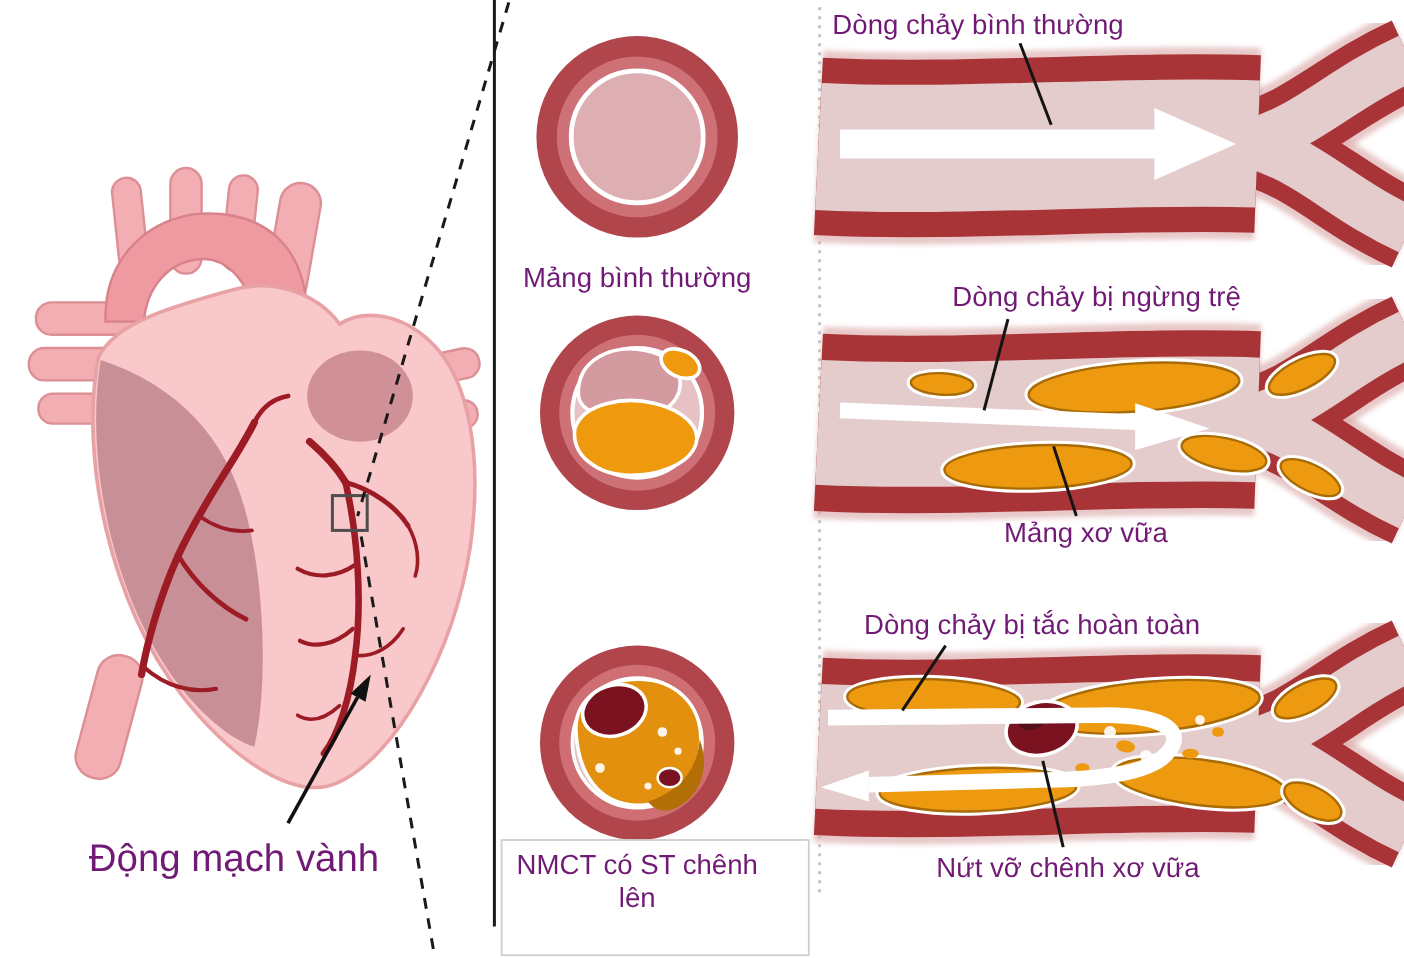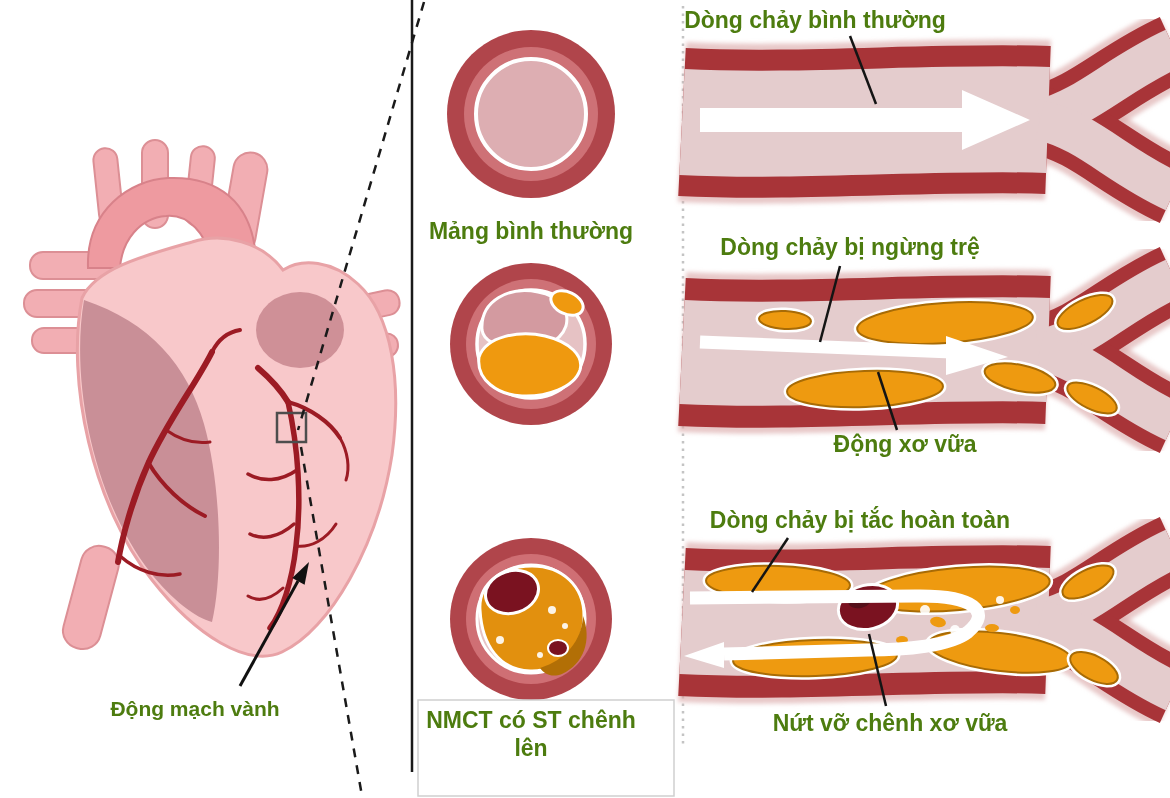--- a/index.html
+++ b/index.html
@@ -2,25 +2,25 @@
 <html><head>
 <meta charset="utf-8">
 <style>
   html,body{margin:0;padding:0;background:#ffffff;}
   .stage{
     position:relative;width:1170px;height:798px;background:#fff;overflow:hidden;
     font-family:"Liberation Sans",sans-serif;color:#0a0a0a;
   }
   .stage svg{position:absolute;left:0;top:0;}
   .lbl{
-    position:absolute;font-weight:700;text-align:center;line-height:1.22;
-    color:#4d7c0f;letter-spacing:0;
+    position:absolute;font-weight:400;text-align:center;line-height:1.22;
+    color:#701a75;letter-spacing:0;
   }
   .f23{font-size:23px;}
-  .f28{font-size:21px;}
+  .f28{font-size:32px;}
   
   .halo{stroke:#dcaaaa;fill:none;opacity:.65;}
   .wall{stroke:#a83438;fill:none;}
   .lumen{stroke:#e4cccd;fill:none;}
   .ptr{stroke:#141414;stroke-width:2.5;fill:none;}
   .plqh{fill:none;stroke:#ffffff;stroke-width:7;}
   .plq{fill:#ee9a10;stroke:#a86b05;stroke-width:2;}
   .clot{fill:#7a1220;stroke:#ffffff;stroke-width:3;}
   .dash{stroke:#1a1a1a;stroke-width:2.5;fill:none;stroke-dasharray:9 8;}
   .tube{fill:#f2aeb3;stroke:#dc8f95;stroke-width:2;}
@@ -224,20 +224,20 @@
 
   <div class="lbl f28" style="left:55px;top:696px;width:280px;">Động mạch vành</div>
 
   <div class="lbl f23" style="left:411px;top:217px;width:240px;">Mảng bình thường</div>
 
 
   <div class="lbl f23" style="left:419px;top:706px;width:224px;text-align:center;">NMCT có ST chênh lên</div>
 
   <div class="lbl f23" style="left:660px;top:6px;width:310px;">Dòng chảy bình thường</div>
 
-  <div class="lbl f23" style="left:680px;top:233px;width:340px;">Dòng chảy bị ngừng trệ</div>
-
-  <div class="lbl f23" style="left:790px;top:430px;width:230px;">Động xơ vữa</div>
+  <div class="lbl f23" style="left:694px;top:233px;width:340px;text-align:right;">Dòng chảy bị ngừng trệ</div>
+
+  <div class="lbl f23" style="left:790px;top:430px;width:230px;">Mảng xơ vữa</div>
 
   <div class="lbl f23" style="left:678px;top:506px;width:364px;">Dòng chảy bị tắc hoàn toàn</div>
 
   <div class="lbl f23" style="left:743px;top:709px;width:294px;">Nứt vỡ chênh xơ vữa</div>
 </div>
 
 </body></html>

